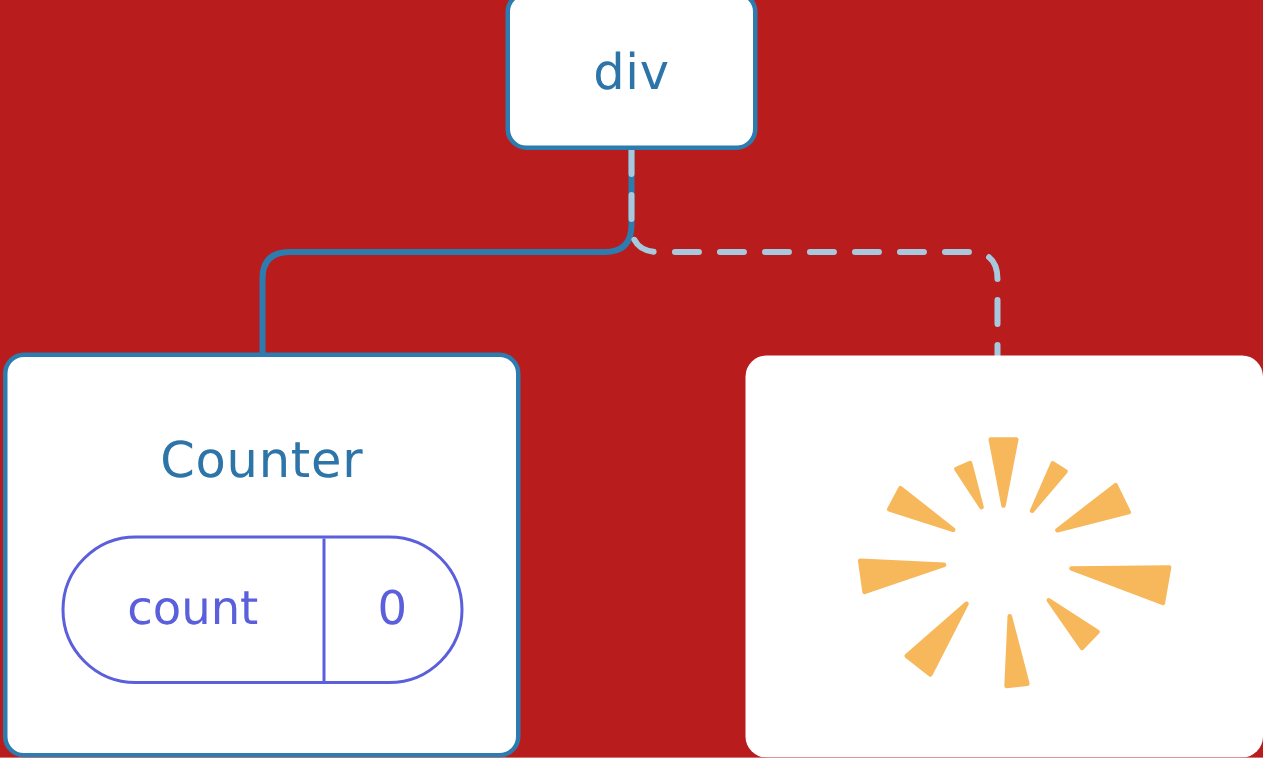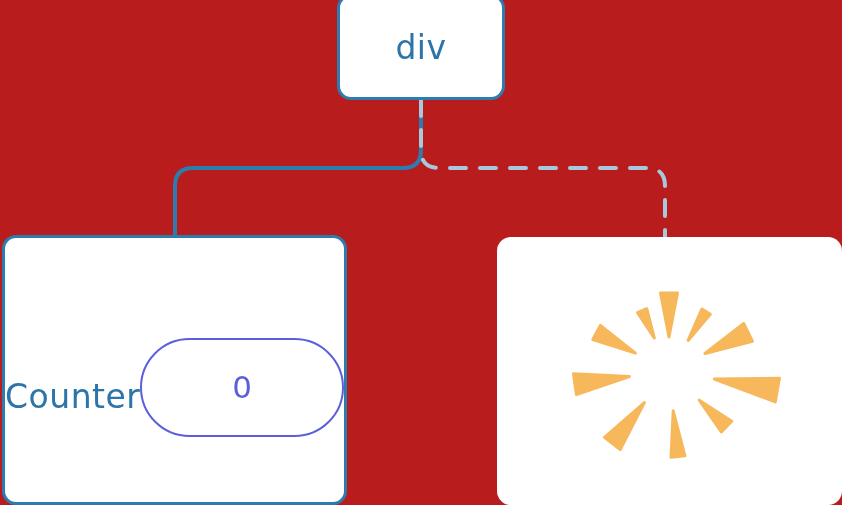--- a/index.html
+++ b/index.html
@@ -48,20 +48,21 @@
     line-height: 1;
   }
   #node-counter {
     left: 2px;
     top: 235px;
     width: 345px;
     height: 270px;
     border: 3px solid #2d7cb0;
     border-radius: 14px;
     display: flex;
+    flex-direction: column;
     align-items: center;
   }
   #node-counter .node-label {
     font-size: 33px;
     color: #2d74a8;
     letter-spacing: 0.5px;
     margin-top: 52px;
     line-height: 1;
   }
   .prop-pill {
@@ -121,20 +122,21 @@
     <path d="M 421 100 L 421 150 Q 421 168 439 168 L 647 168 Q 665 168 665 186 L 665 238" fill="none" stroke="#a8c8dd" stroke-width="4" stroke-linecap="round" stroke-dasharray="16 14"></path>
   </svg>
 
   <div class="node-box" id="node-div">
     <span class="node-label">div</span>
   </div>
 
   <div class="node-box" id="node-counter">
     <span class="node-label">Counter</span>
     <div class="prop-pill">
+      <span class="pill-key">count</span>
       <span class="pill-val">0</span>
     </div>
   </div>
 
   <div class="node-box" id="node-sparkle">
     <svg id="sparkle-svg" viewBox="0 0 345 268">
         <path d="M 172.00 100.00 L 180.50 56.00 L 163.50 56.00 Z" fill="#f7b75b" stroke="#f7b75b" stroke-width="3" stroke-linejoin="round"></path>
         <path d="M 191.08 103.47 L 213.33 77.29 L 204.85 71.99 Z" fill="#f7b75b" stroke="#f7b75b" stroke-width="3" stroke-linejoin="round"></path>
         <path d="M 207.95 116.47 L 255.48 104.41 L 246.71 86.44 Z" fill="#f7b75b" stroke="#f7b75b" stroke-width="3" stroke-linejoin="round"></path>
         <path d="M 217.30 141.99 L 278.25 164.92 L 282.41 141.28 Z" fill="#f7b75b" stroke="#f7b75b" stroke-width="3" stroke-linejoin="round"></path>

